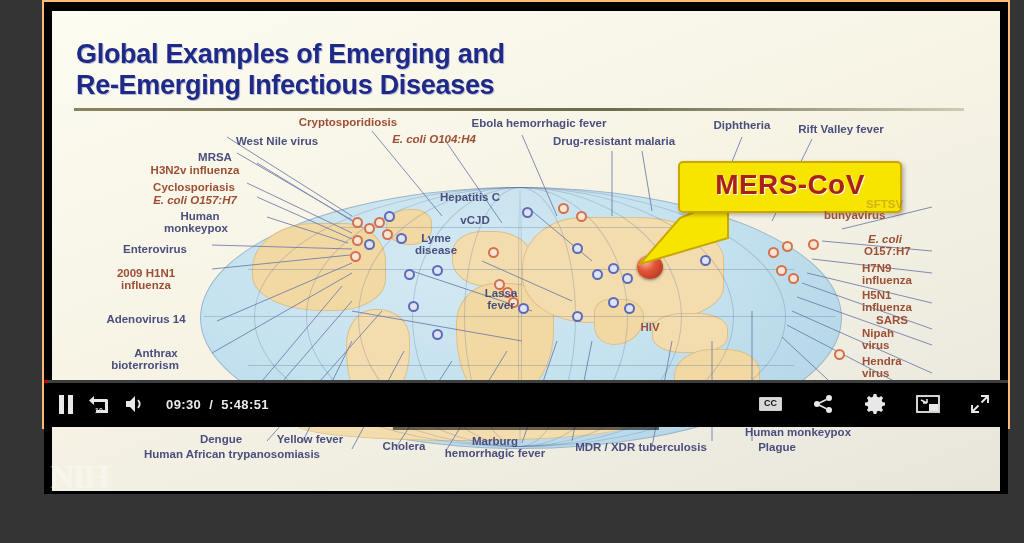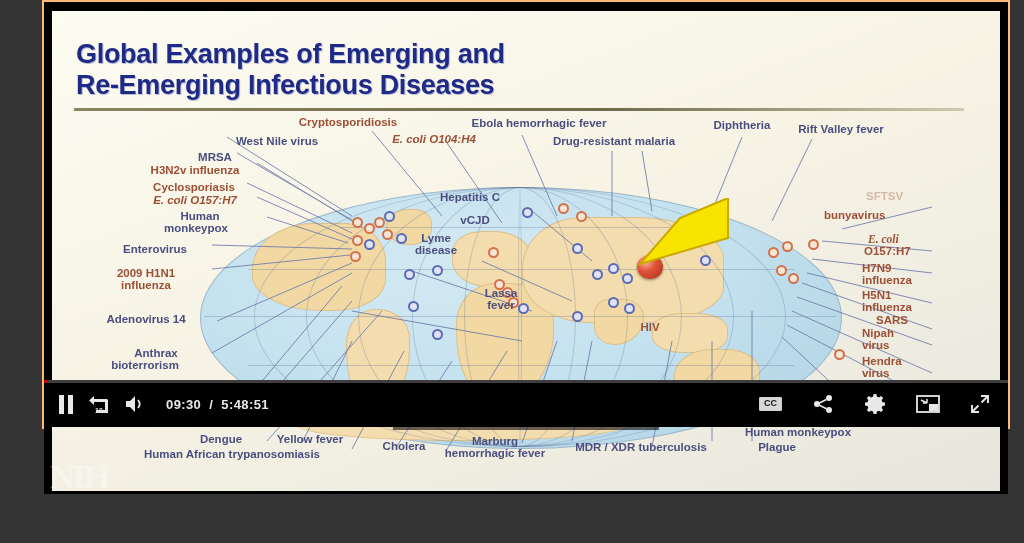--- a/index.html
+++ b/index.html
@@ -229,20 +229,23 @@
           <div class="dot new" style="left:782px;top:338px;"></div>
           <div class="dot re" style="left:380px;top:254px;"></div>
           <div class="dot re" style="left:520px;top:300px;"></div>
           <div class="dot re" style="left:332px;top:200px;"></div>
           <div id="mers-dot"></div>
         </div>
 
         <svg id="mers-tail" viewBox="0 0 120 72">
           <polygon points="118,0 118,40 30,66 70,20" fill="#f7e500" stroke="#c9a800" stroke-width="2"></polygon>
         </svg>
+        <div id="mers-callout">
+          <span>MERS-CoV</span>
+        </div>
 
         <div>
           <div class="lab blue c" style="left:170px;top:124px;width:110px;">West Nile virus</div>
           <div class="lab blue c" style="left:128px;top:140px;width:70px;">MRSA</div>
           <div class="lab red c" style="left:78px;top:153px;width:130px;">H3N2v influenza</div>
           <div class="lab red c" style="left:82px;top:170px;width:120px;">Cyclosporiasis</div>
           <div class="lab red ital c" style="left:80px;top:183px;width:126px;">E. coli O157:H7</div>
           <div class="lab blue c" style="left:96px;top:199px;width:104px;">Human</div>
           <div class="lab blue c" style="left:86px;top:211px;width:116px;">monkeypox</div>
           <div class="lab blue c" style="left:48px;top:232px;width:110px;">Enterovirus</div>
@@ -280,23 +283,23 @@
           <div class="lab red c" style="left:762px;top:382px;width:134px;">Enterovirus 71</div>
           <div class="lab red" style="left:810px;top:344px;">Hendra</div>
           <div class="lab red" style="left:810px;top:356px;">virus</div>
           <div class="lab red" style="left:810px;top:316px;">Nipah</div>
           <div class="lab red" style="left:810px;top:328px;">virus</div>
           <div class="lab red" style="left:824px;top:303px;">SARS</div>
           <div class="lab red" style="left:810px;top:278px;">H5N1</div>
           <div class="lab red" style="left:810px;top:290px;">influenza</div>
           <div class="lab red" style="left:810px;top:251px;">H7N9</div>
           <div class="lab red" style="left:810px;top:263px;">influenza</div>
-          <div class="lab red ital" style="left:816px;top:222px;font-family:Liberation Serif, serif;">E. coli</div>
+          <div class="lab red ital" style="left:816px;top:222px;">E. coli</div>
           <div class="lab red" style="left:812px;top:234px;">O157:H7</div>
-          <div class="lab red" style="left:814px;top:179px;opacity:.35;">SFTSV</div>
+          <div class="lab red" style="left:814px;top:187px;opacity:.35;">SFTSV</div>
           <div class="lab red" style="left:772px;top:198px;">bunyavirus</div>
         </div>
 
         <div id="legend">
           <div class="leg-item">
             <span class="leg-dot new"></span>
             <span>Newly emerging</span>
           </div>
           <div class="leg-item">
             <span class="leg-dot re"></span>

